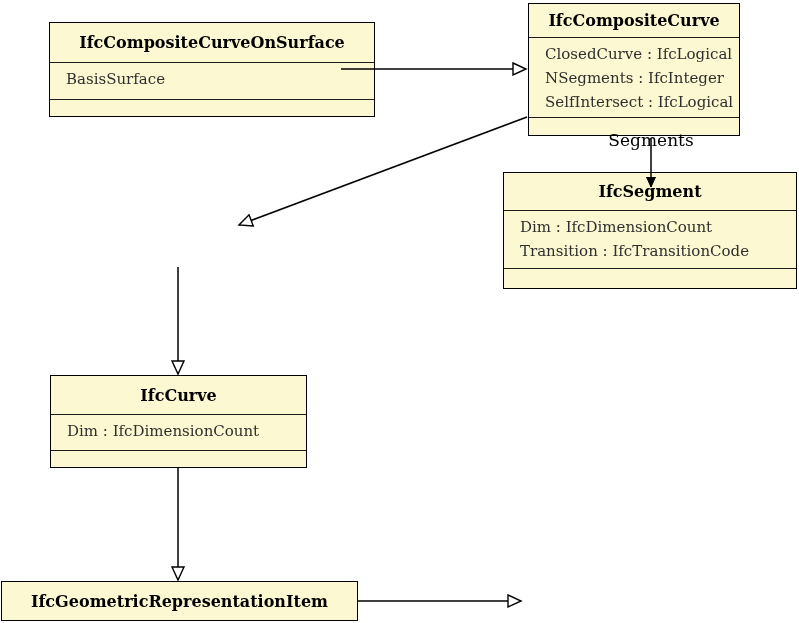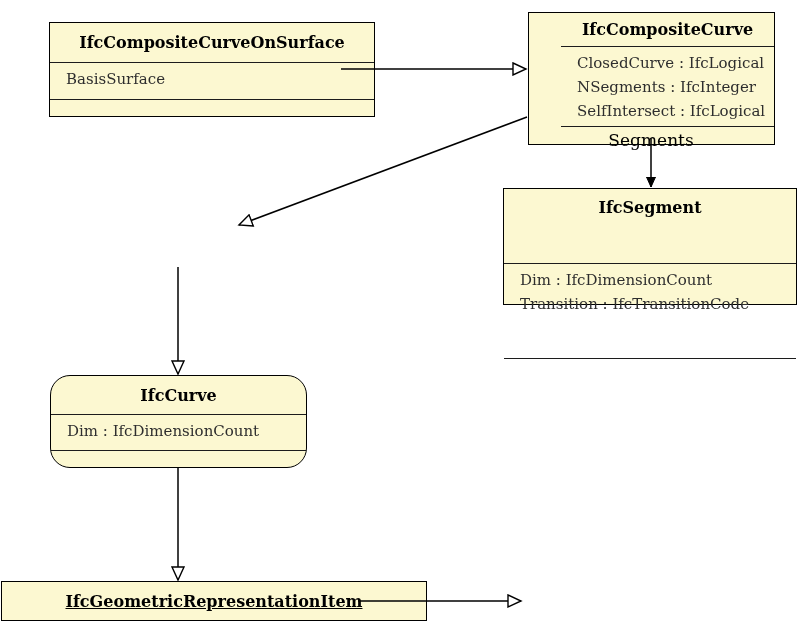--- a/index.html
+++ b/index.html
@@ -37,49 +37,49 @@
 <div class="diagram">
 
   <div class="uml-class" style="left:15px; top:22px; width:326px; height:95px;margin-left:34px;">
     <div class="title" style="height:39px">IfcCompositeCurveOnSurface</div>
     <div class="attrs">
       <div class="attr" style="height:32px">BasisSurface</div>
     </div>
     <div class="ops"></div>
   </div>
 
-  <div class="uml-class" style="left:528px; top:12px; width:247px; height:133px;padding-left:32px;">
+  <div class="uml-class" style="left:528px; top:3px; width:212px; height:133px;">
     <div class="title" style="height:33px">IfcCompositeCurve</div>
     <div class="attrs" style="height:80px">
       <div class="attr">ClosedCurve : IfcLogical</div>
       <div class="attr">NSegments : IfcInteger</div>
       <div class="attr">SelfIntersect : IfcLogical</div>
     </div>
     <div class="ops"></div>
   </div>
 
-  <div class="uml-class" style="left:503px; top:188px; width:294px; height:117px;gap:37px;">
+  <div class="uml-class" style="left:503px; top:172px; width:294px; height:117px;">
     <div class="title" style="height:37px">IfcSegment</div>
     <div class="attrs" style="height:58px">
       <div class="attr">Dim : IfcDimensionCount</div>
       <div class="attr">Transition : IfcTransitionCode</div>
     </div>
     <div class="ops"></div>
   </div>
 
 
-  <div class="uml-class" style="left:50px; top:375px; width:257px; height:93px;border-radius:20px;">
+  <div class="uml-class" style="left:50px; top:375px; width:257px; height:93px;">
     <div class="title" style="height:38px">IfcCurve</div>
     <div class="attrs" style="height:36px">
       <div class="attr">Dim : IfcDimensionCount</div>
     </div>
     <div class="ops"></div>
   </div>
 
-  <div class="uml-class single" style="left:1px; top:581px; width:426px; height:40px;text-decoration:underline;">
+  <div class="uml-class single" style="left:1px; top:581px; width:357px; height:40px;">
     <div class="title">IfcGeometricRepresentationItem</div>
   </div>
 
 
   <svg class="edges" width="799" height="623" viewBox="0 0 799 623">
     <defs>
       <marker id="hollow" markerWidth="16" markerHeight="14" refX="14" refY="7" orient="auto" markerUnits="userSpaceOnUse">
         <path d="M1,1 L14,7 L1,13 Z" fill="#ffffff" stroke="#000000" stroke-width="1.4"></path>
       </marker>
       <marker id="solid" markerWidth="12" markerHeight="10" refX="10" refY="4.5" orient="auto" markerUnits="userSpaceOnUse">

